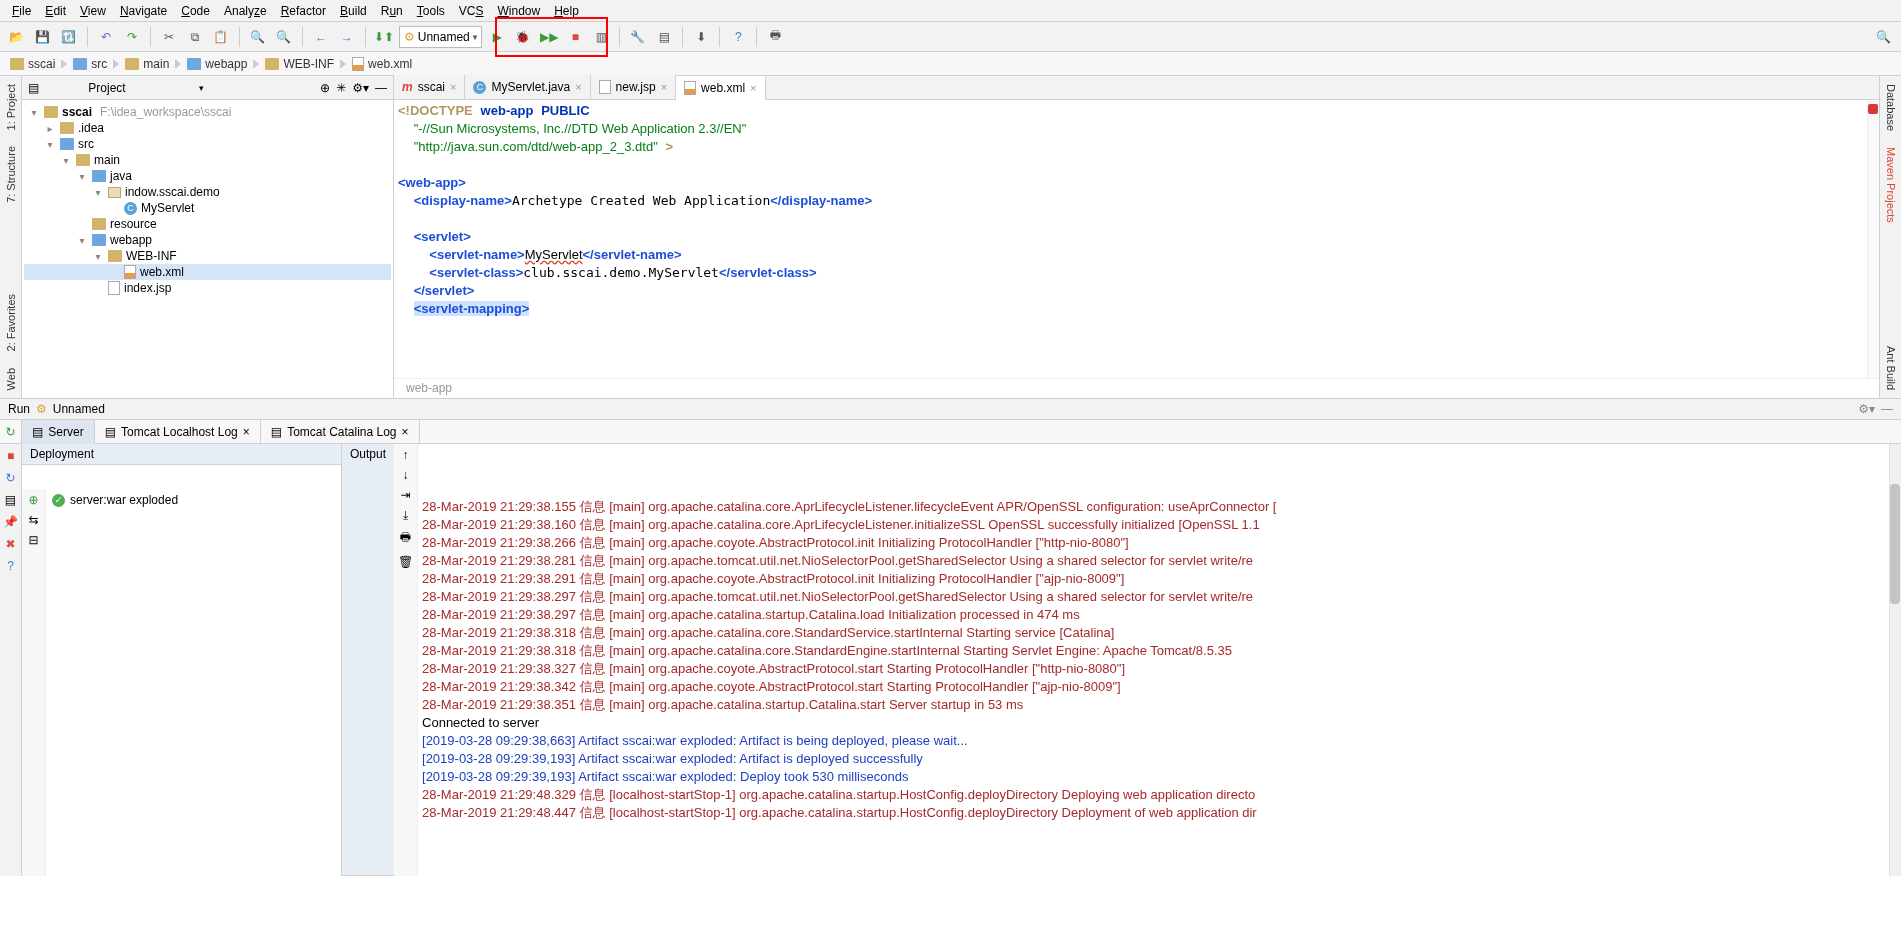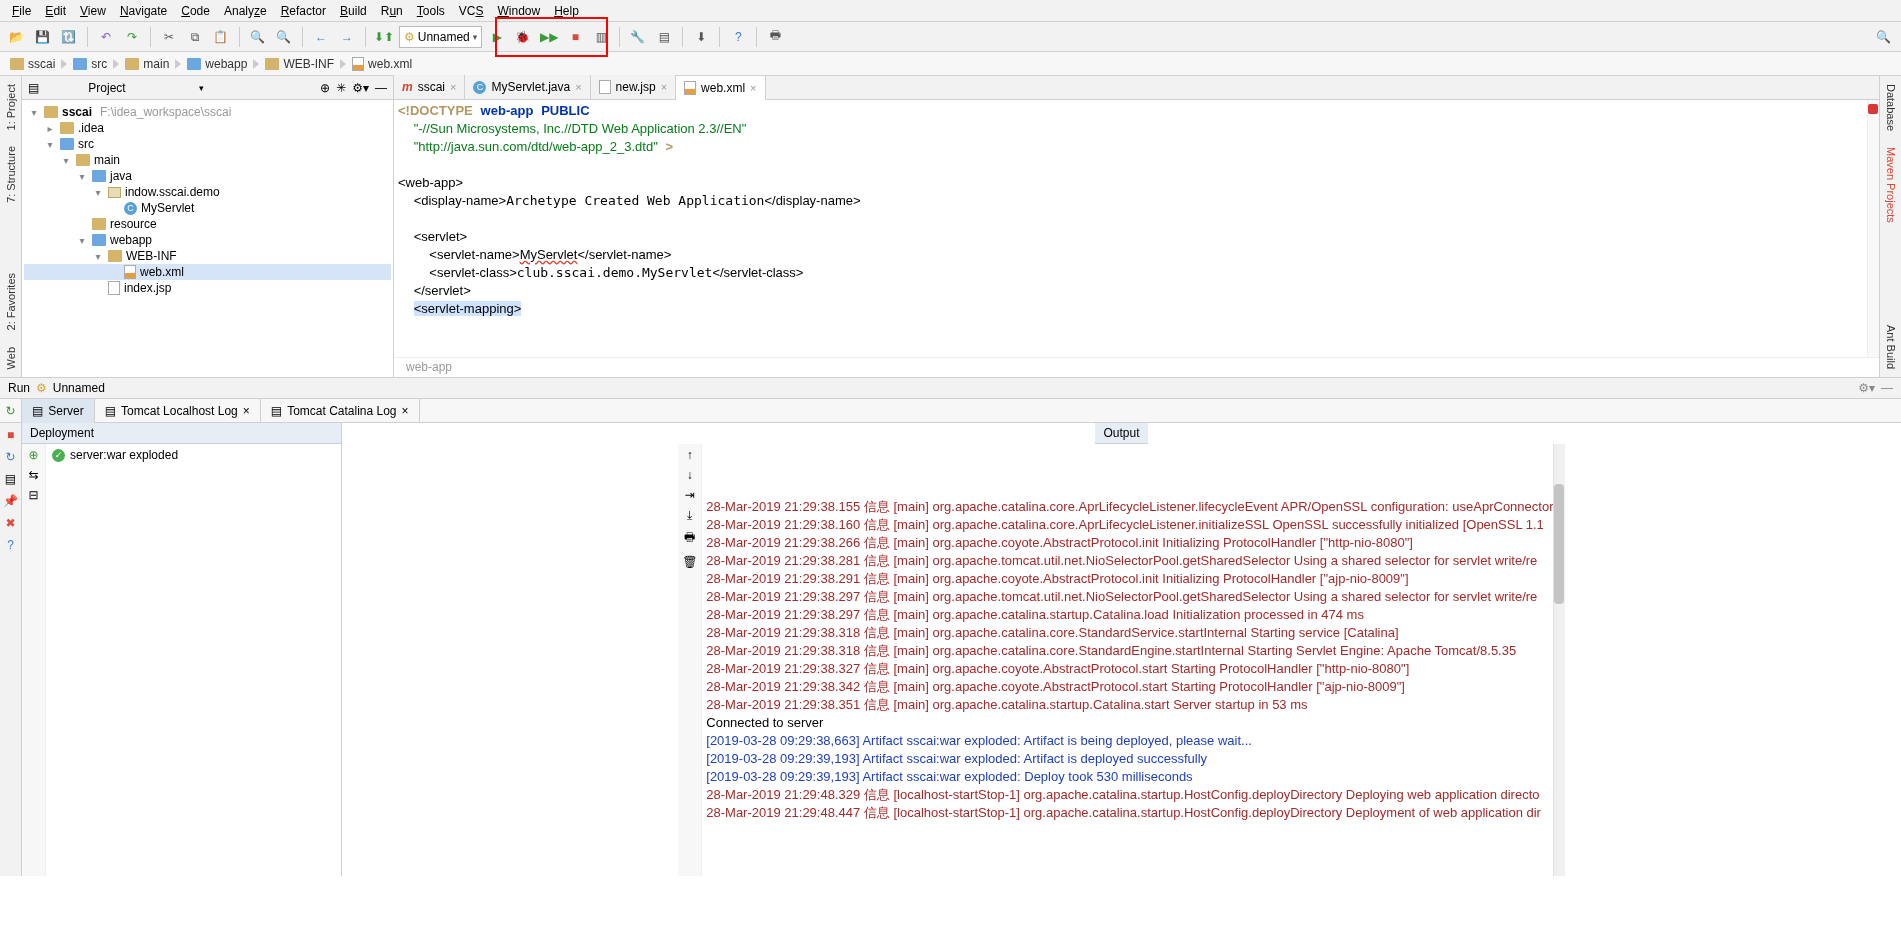--- a/index.html
+++ b/index.html
@@ -54,44 +54,44 @@
 
 
 .editor { flex:1; display:flex; flex-direction:column; min-width:0; }
 .tabs { display:flex; background:#f2f2f2; border-bottom:1px solid #d0d0d0; height:24px; align-items:flex-end; }
 .tab { display:flex; align-items:center; gap:5px; padding:3px 8px; border-right:1px solid #d0d0d0; background:#f2f2f2; cursor:pointer; height:24px; }
 .tab.active { background:#fff; border-bottom:1px solid #fff; margin-bottom:-1px; }
 .tab .close { color:#999; font-size:11px; }
 .code-wrap { flex:1; display:flex; min-height:0; position:relative; }
 .gutter { width:50px; background:#fff; border-right:1px solid #eee; color:#aaa; font-family:Consolas,monospace; font-size:13px; text-align:right; padding:2px 8px 2px 0; line-height:18px; }
 .code { flex:1; font-family:Consolas,monospace; font-size:13px; padding:2px 4px; line-height:18px; white-space:pre; overflow:hidden; }
-.kw{color:#0033b3;font-weight:bold}.str{color:#067d17}.tag{color:#000000;font-weight:normal}.doctype{color:#b29762;font-weight:bold}
+.kw{color:#0033b3;font-weight:bold}.str{color:#067d17}.tag{color:#1d4ed8;font-weight:bold}.doctype{color:#b29762;font-weight:bold}
 .hl{background:#cfe3ff}
 .err-strip{position:absolute;right:0;top:0;width:12px;height:100%;background:#f9f9f9;border-left:1px solid #eee}
 .err-mark{position:absolute;right:1px;top:4px;width:10px;height:10px;background:#d93838;border-radius:2px}
 .crumb-bar{border-top:1px solid #eee;padding:2px 12px;color:#999;font-size:12px;height:20px}
 
 
 .run-head { display:flex; align-items:center; background:#f2f2f2; border-top:1px solid #d0d0d0; border-bottom:1px solid #d0d0d0; height:22px; padding:0 8px; gap:6px; }
 .run-head .spacer{flex:1}
 .run-head .gear{color:#888}
 .run-tabs { display:flex; background:#f7f7f7; border-bottom:1px solid #d0d0d0; height:24px; align-items:center; }
 .run-tab { display:flex; align-items:center; padding:3px 10px; gap:5px; border-right:1px solid #d0d0d0; cursor:pointer; height:24px; }
 .run-tab.active { background:#dde6ef; }
 .run-body { flex:0 0 380px; display:flex; border-top:0; }
 .run-left { width:22px; background:#f2f2f2; border-right:1px solid #d0d0d0; display:flex; flex-direction:column; align-items:center; gap:6px; padding:4px 0; }
 .run-left .b{width:16px;height:16px;display:flex;align-items:center;justify-content:center;font-size:12px;cursor:pointer}
-.dep { width:320px; display:flex; flex-direction:column; border-right:1px solid #d0d0d0; }
+.dep { width:320px; display:flex; flex-direction:column; border-right:1px solid #d0d0d0;gap:24px; }
 .dep-h, .out-h { background:#e7edf5; border-bottom:1px solid #d0d0d0; padding:3px 8px; font-size:12px; }
 .dep-body { flex:1; display:flex; }
 .dep-side { width:24px; background:#f7f7f7; border-right:1px solid #eee; display:flex; flex-direction:column; align-items:center; gap:6px; padding:4px 0; }
 .dep-list { flex:1; padding:4px 6px; }
 .dep-item { display:flex; align-items:center; gap:5px; }
 .ok-ic{width:13px;height:13px;border-radius:50%;background:#4caf50;color:#fff;font-size:9px;display:flex;align-items:center;justify-content:center}
-.output { flex:1; display:flex; flex-direction:column; min-width:0;align-items:center; }
+.output { flex:1; display:flex; flex-direction:row; min-width:0; }
 .out-body { flex:1; display:flex; min-height:0; }
 .out-side {width:24px;background:#f7f7f7;border-right:1px solid #eee;display:flex;flex-direction:column;align-items:center;gap:6px;padding:4px 0}
 .log { flex:1; font-family:Consolas,monospace; font-size:13px; line-height:18px; overflow:auto; padding:18px 4px; white-space:pre; position:relative; }
 .log-line{color:#000}
 .log-line .ts{color:#a62a2a}.log-line .lvl{color:#a62a2a}.log-line .thr{color:#a62a2a}.log-line .msg{color:#a62a2a}
 .log-line.blue{color:#2040c0}
 .log-scroll{position:absolute;right:0;top:0;width:12px;height:100%;background:#f0f0f0;border-left:1px solid #e0e0e0}
 .log-thumb{position:absolute;right:1px;width:10px;background:#c4c4c4;border-radius:4px}
 </style>
 </head>

